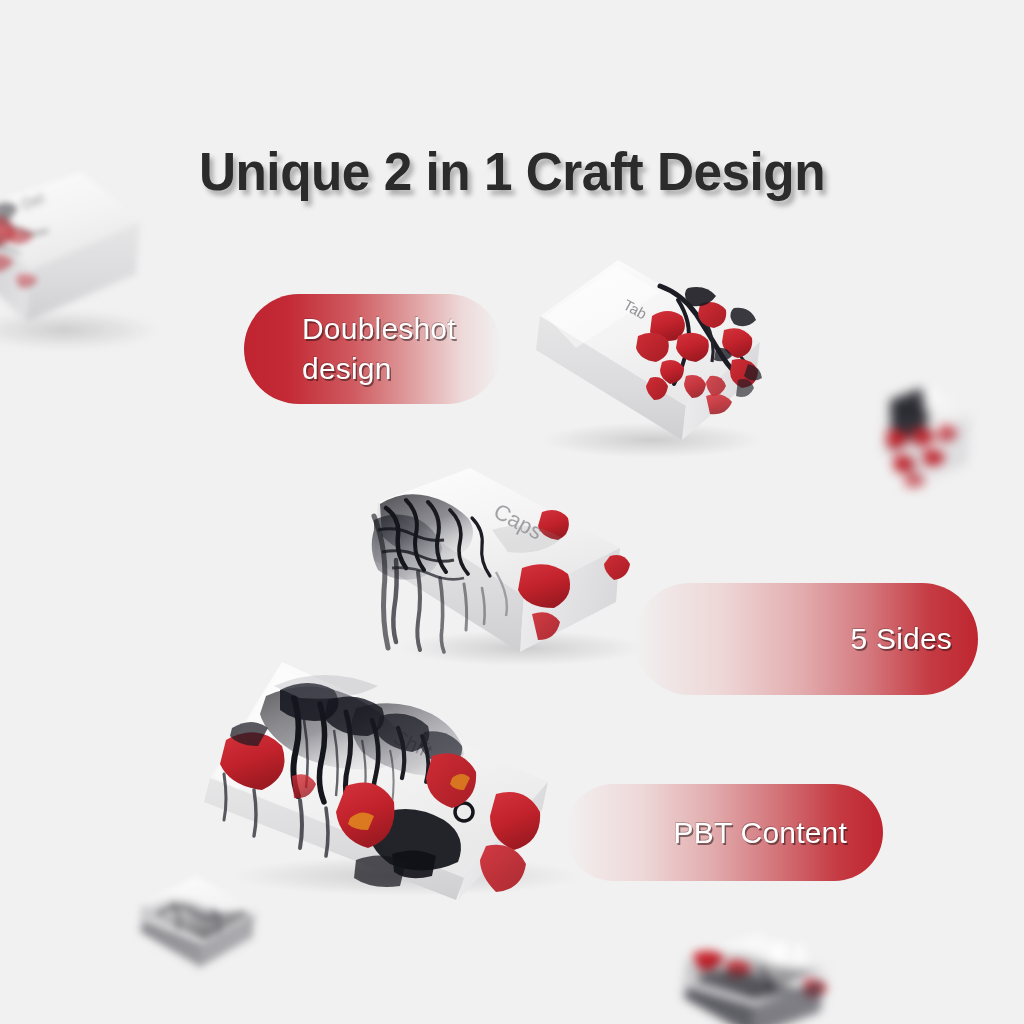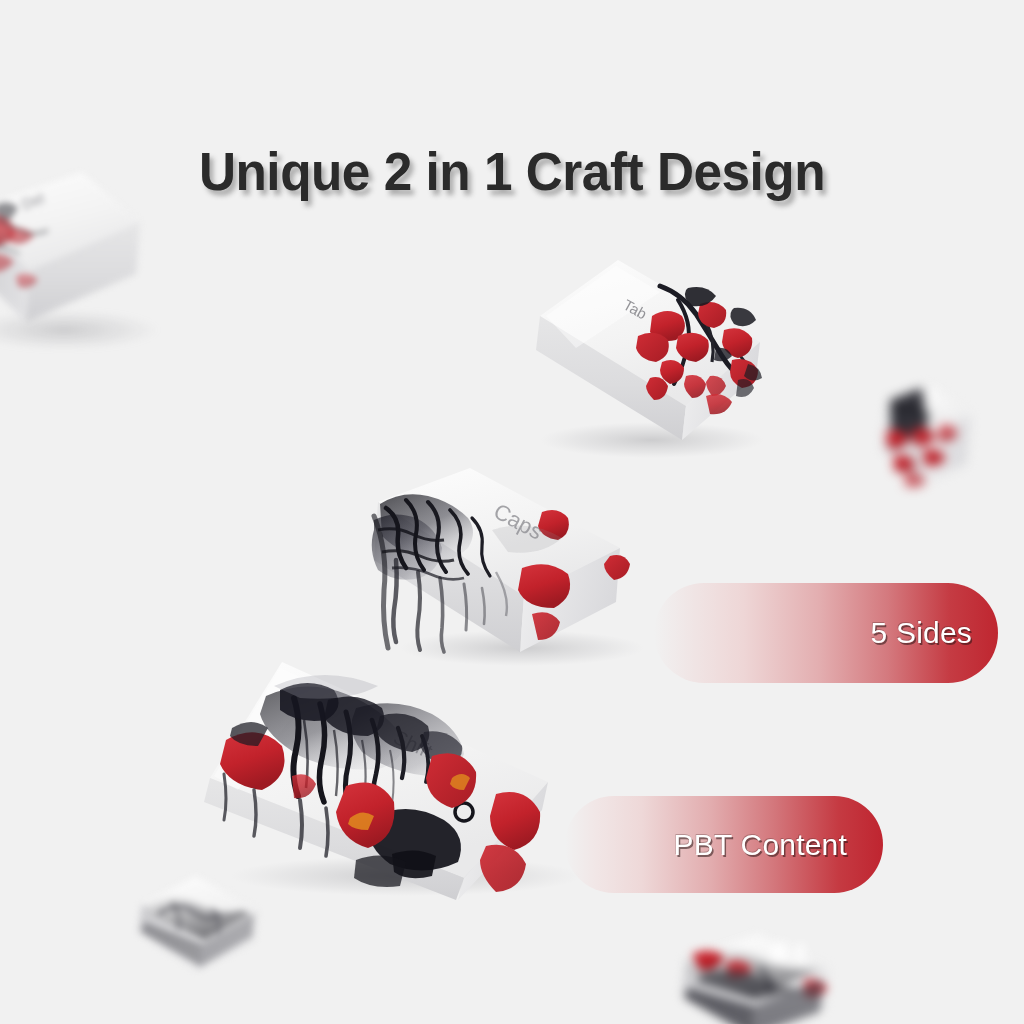--- a/index.html
+++ b/index.html
@@ -49,38 +49,37 @@
     left:244px; top:294px; width:258px; height:110px;
     padding-left:58px;
     align-items:flex-start;
     background:linear-gradient(to right,
         #bf2430 0%, #c32a35 17%, #cf5a5f 42%,
         #e0a2a3 66%, #eedada 85%, rgba(241,241,241,0) 100%);
   }
 
   
   #pill-dyesub {
-    left:654px; top:583px; width:344px; height:100px;
+    left:634px; top:583px; width:344px; height:112px;
     padding-right:26px;
     align-items:flex-end;
     background:linear-gradient(to right,
         rgba(241,241,241,0) 0%, #f0e4e4 12%, #eed6d6 26%,
         #e3aeb0 48%, #d4797e 68%, #c53b43 86%, #bf2630 100%);
   }
 
   
   #pill-pbt {
     left:565px; top:784px; width:318px; height:97px;
     padding-right:36px;
     align-items:flex-end;
     text-align:right;
     background:linear-gradient(to right,
         rgba(241,241,241,0) 0%, #f1e6e6 10%, #eed8d8 24%,
         #e2acae 46%, #d3767b 66%, #c53a42 86%, #bf2530 100%);
-    margin-top:12px;
   }
 
   
   .cap { position:absolute; }
   .cap svg { display:block; overflow:visible; }
 
   .blurred-1 { filter:blur(3.2px); }
   .blurred-3 { filter:blur(5.4px); }
   .blurred-4 { filter:blur(3.6px); }
   .blurred-5 { filter:blur(5.0px); }
@@ -378,20 +377,24 @@
         <path d="M108 18 L124 12 L126 32 L110 38 Z" fill="#ffffff" opacity="0.75"></path>
         <path d="M132 18 L142 14 L144 32 L134 36 Z" fill="#ffffff" opacity="0.7"></path>
         <path d="M40 46 Q70 36 100 50 Q130 66 158 58 L92 72 L34 54 Z" fill="#3a3a42" opacity="0.7"></path>
         <path d="M26 60 L92 78 L90 108 L22 70 Z" fill="#2e2e36" opacity="0.72"></path>
         <path d="M92 78 L160 52 L158 84 L90 108 Z" fill="#44444c" opacity="0.62"></path>
         <path d="M96 40 Q112 50 108 66" stroke="#202028" stroke-width="4" fill="none" opacity="0.7"></path>
       </g>
     </svg>
   </div>
 
+  <div class="pill" id="pill-doubleshot">
+    <span>Doubleshot</span>
+    <span>design</span>
+  </div>
 
   <div class="pill" id="pill-dyesub">
     <span>5 Sides</span>
   </div>
 
   <div class="pill" id="pill-pbt">
     <span>PBT Content</span>
   </div>
 
 </div>

